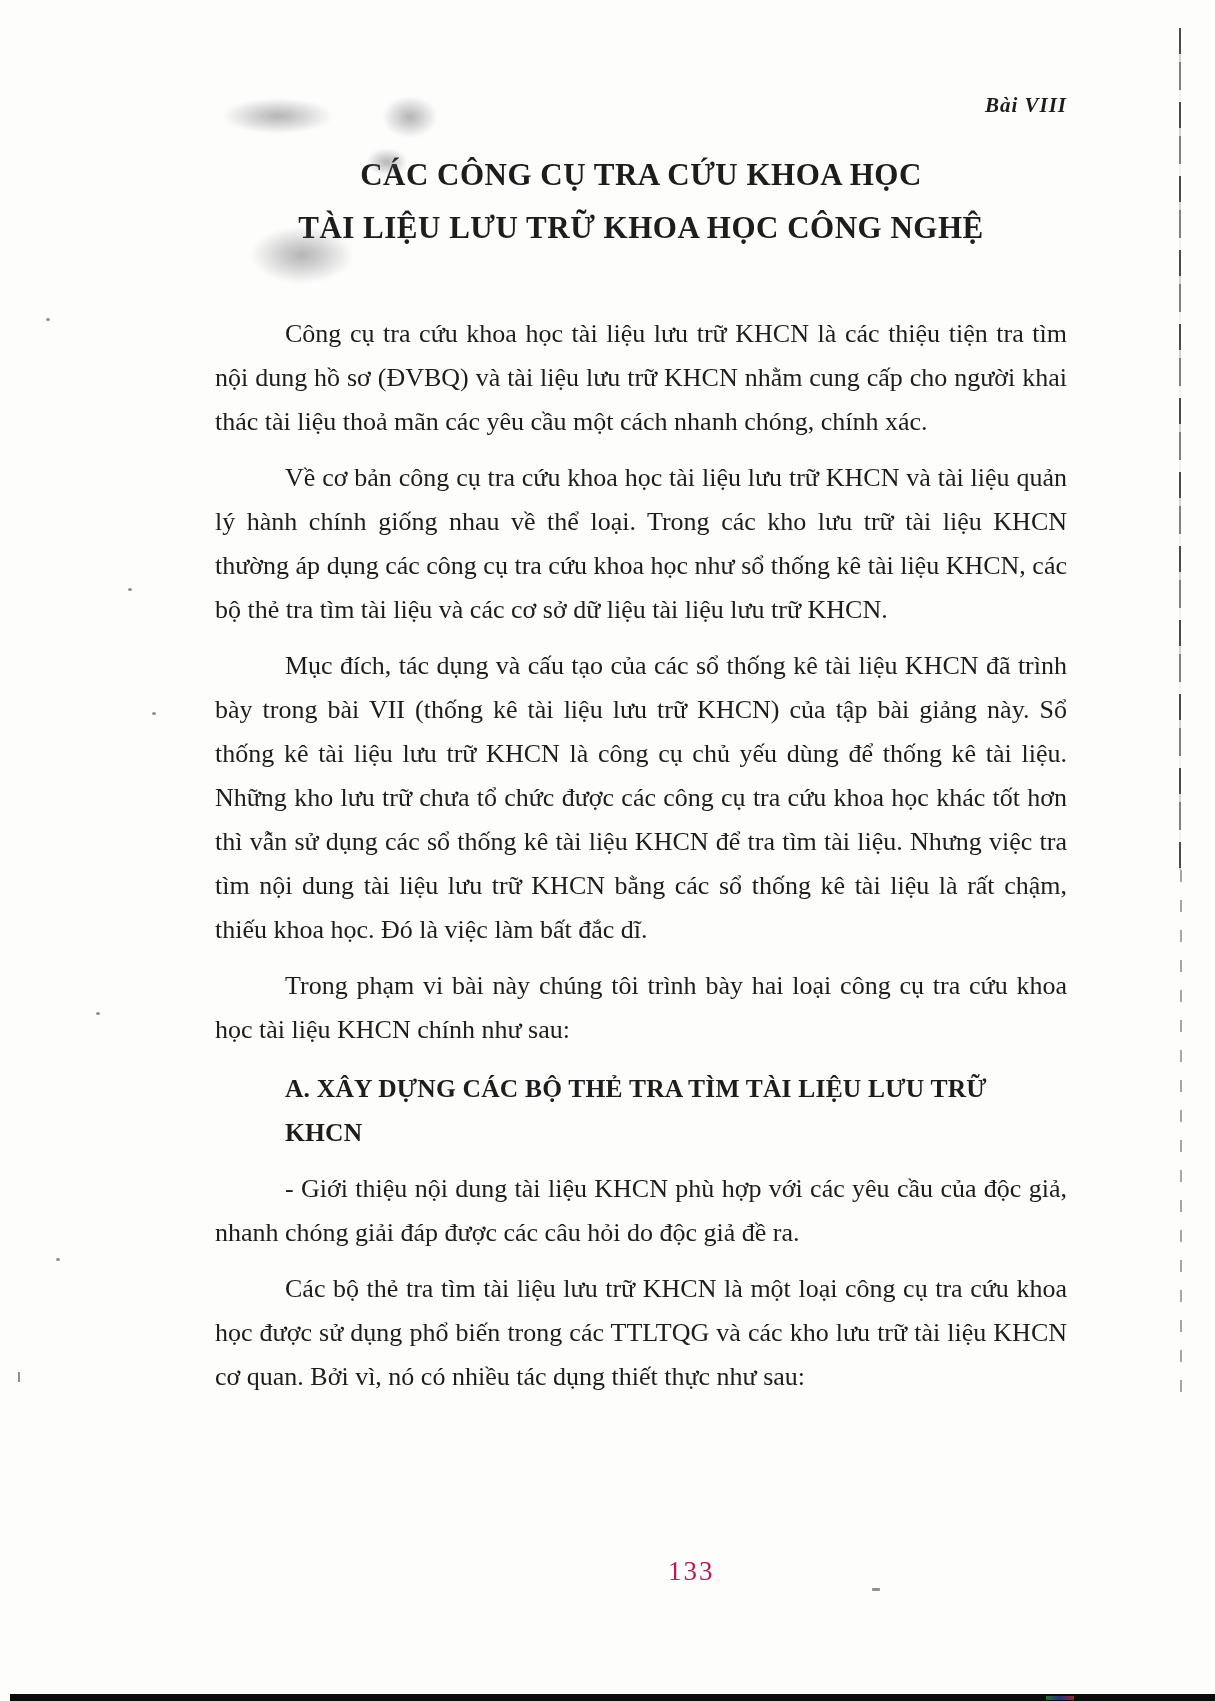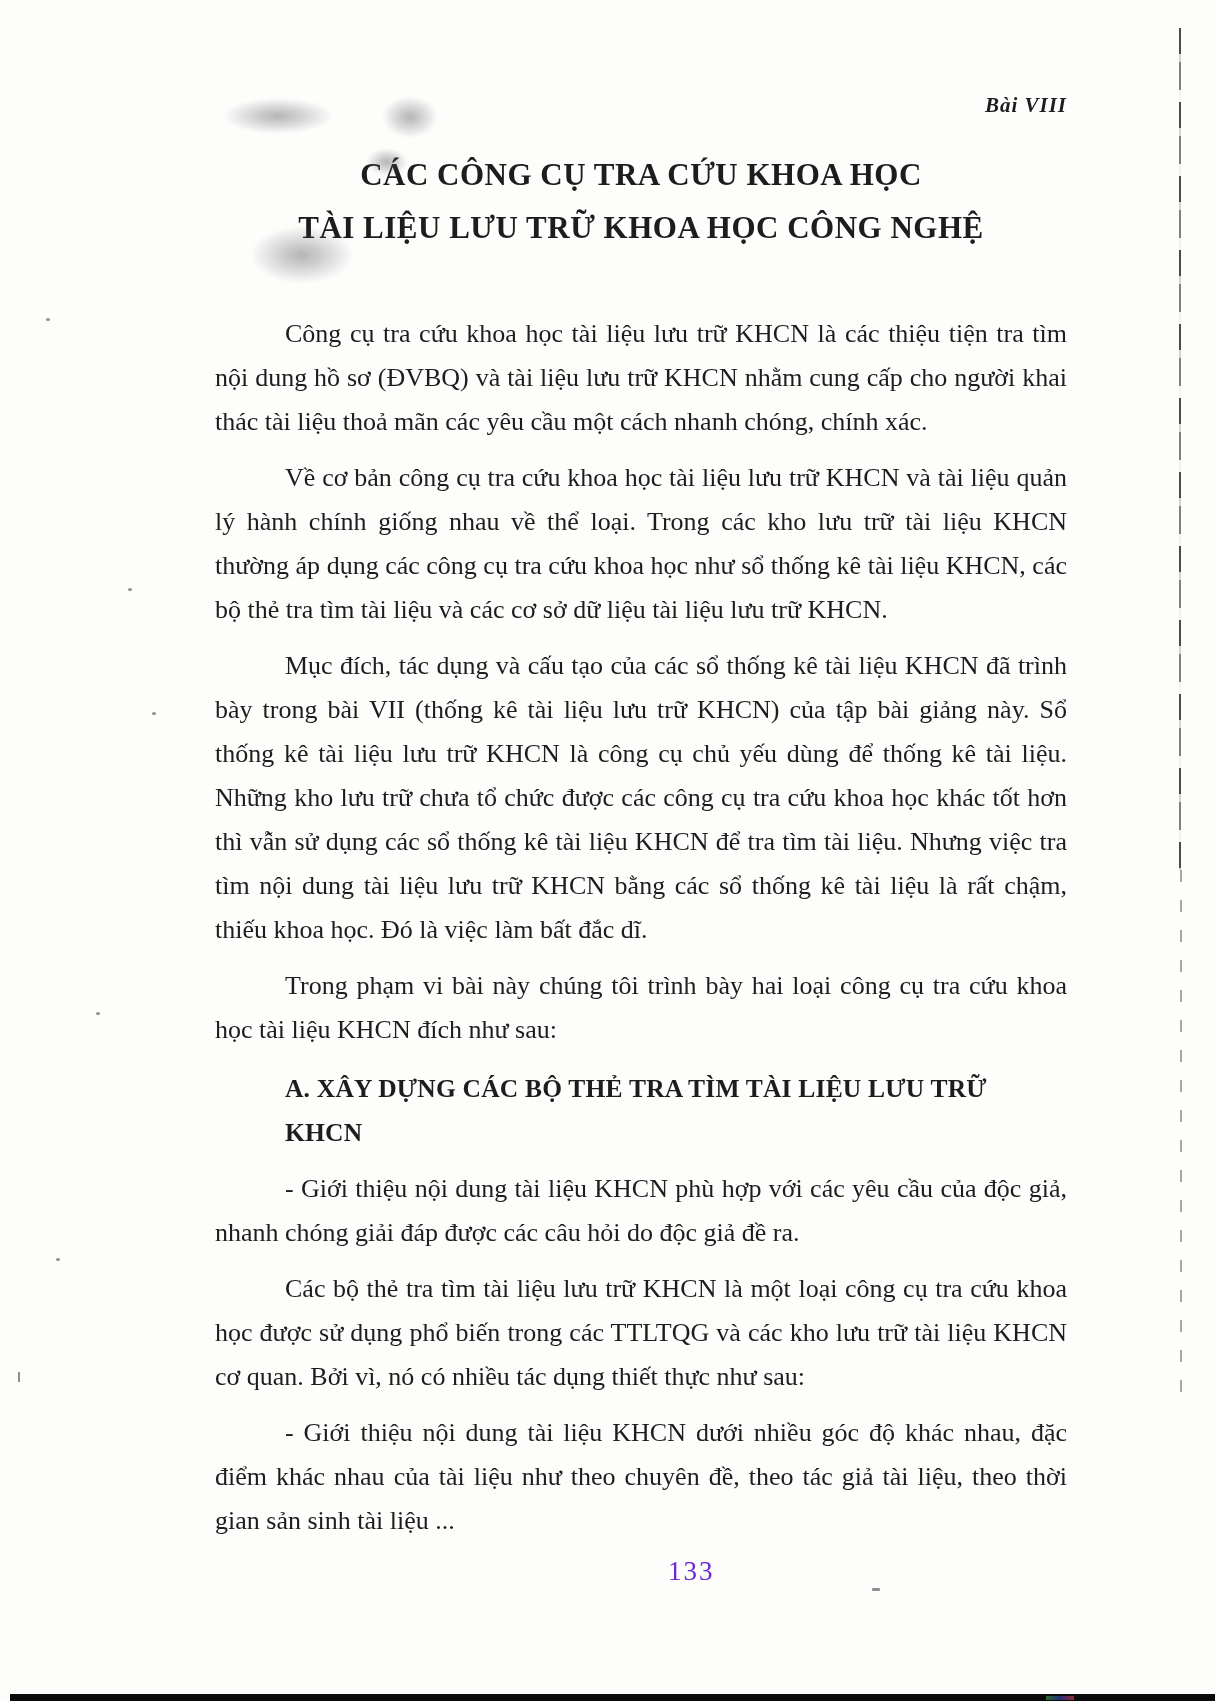--- a/index.html
+++ b/index.html
@@ -59,21 +59,21 @@
     line-height: 44px;
     letter-spacing: 0.2px;
     text-align: left;
   }
   .page-number {
     position: absolute;
     left: 668px;
     top: 1556px;
     font-size: 27px;
     letter-spacing: 2px;
-    color: #6d28d9;
+    color: #be185d;
   }
   
   .scan-line-top {
     position: absolute;
     left: 1179px;
     top: 28px;
     width: 2px;
     height: 842px;
     background: repeating-linear-gradient(
       to bottom,
@@ -150,27 +150,26 @@
       <h1 class="doc-title">
         <span class="title-line">CÁC CÔNG CỤ TRA CỨU KHOA HỌC</span>
         <span class="title-line">TÀI LIỆU LƯU TRỮ KHOA HỌC CÔNG NGHỆ</span>
       </h1>
     </header>
 
     <main class="body-text">
       <p>Công cụ tra cứu khoa học tài liệu lưu trữ KHCN là các thiệu tiện tra tìm nội dung hồ sơ (ĐVBQ) và tài liệu lưu trữ KHCN nhằm cung cấp cho người khai thác tài liệu thoả mãn các yêu cầu một cách nhanh chóng, chính xác.</p>
       <p>Về cơ bản công cụ tra cứu khoa học tài liệu lưu trữ KHCN và tài liệu quản lý hành chính giống nhau về thể loại. Trong các kho lưu trữ tài liệu KHCN thường áp dụng các công cụ tra cứu khoa học như sổ thống kê tài liệu KHCN, các bộ thẻ tra tìm tài liệu và các cơ sở dữ liệu tài liệu lưu trữ KHCN.</p>
       <p>Mục đích, tác dụng và cấu tạo của các sổ thống kê tài liệu KHCN đã trình bày trong bài VII (thống kê tài liệu lưu trữ KHCN) của tập bài giảng này. Sổ thống kê tài liệu lưu trữ KHCN là công cụ chủ yếu dùng để thống kê tài liệu. Những kho lưu trữ chưa tổ chức được các công cụ tra cứu khoa học khác tốt hơn thì vẫn sử dụng các sổ thống kê tài liệu KHCN để tra tìm tài liệu. Nhưng việc tra tìm nội dung tài liệu lưu trữ KHCN bằng các sổ thống kê tài liệu là rất chậm, thiếu khoa học. Đó là việc làm bất đắc dĩ.</p>
-      <p>Trong phạm vi bài này chúng tôi trình bày hai loại công cụ tra cứu khoa học tài liệu KHCN đích như sau:</p>
+      <p>Trong phạm vi bài này chúng tôi trình bày hai loại công cụ tra cứu khoa học tài liệu KHCN chính như sau:</p>
 
       <h2 class="section-heading">A. XÂY DỰNG CÁC BỘ THẺ TRA TÌM TÀI LIỆU LƯU TRỮ KHCN</h2>
 
       <p>- Giới thiệu nội dung tài liệu KHCN phù hợp với các yêu cầu của độc giả, nhanh chóng giải đáp được các câu hỏi do độc giả đề ra.</p>
       <p>Các bộ thẻ tra tìm tài liệu lưu trữ KHCN là một loại công cụ tra cứu khoa học được sử dụng phổ biến trong các TTLTQG và các kho lưu trữ tài liệu KHCN cơ quan. Bởi vì, nó có nhiều tác dụng thiết thực như sau:</p>
-      <p>- Giới thiệu nội dung tài liệu KHCN dưới nhiều góc độ khác nhau, đặc điểm khác nhau của tài liệu như theo chuyên đề, theo tác giả tài liệu, theo thời gian sản sinh tài liệu ...</p>
     </main>
 
   </div>
 
   <footer>
     <div class="page-number">133</div>
   </footer>
 
   <div class="scan-line-top"></div>
   <div class="scan-line-bottom"></div>

